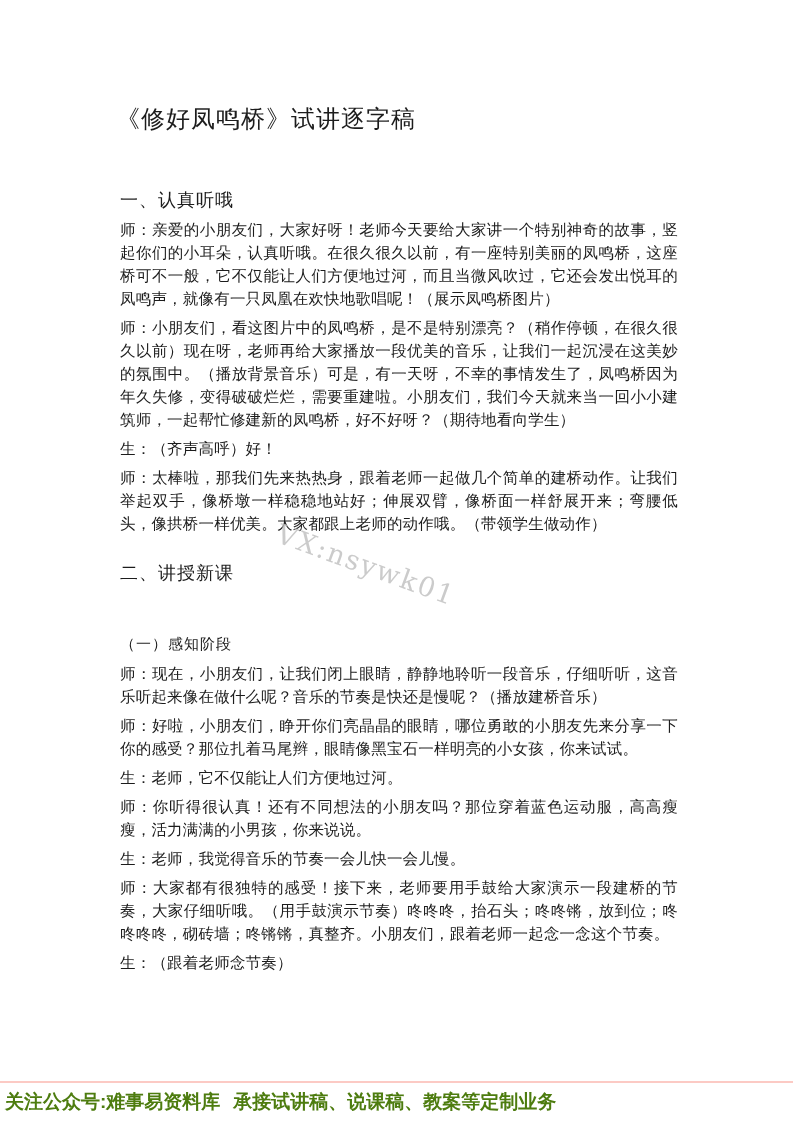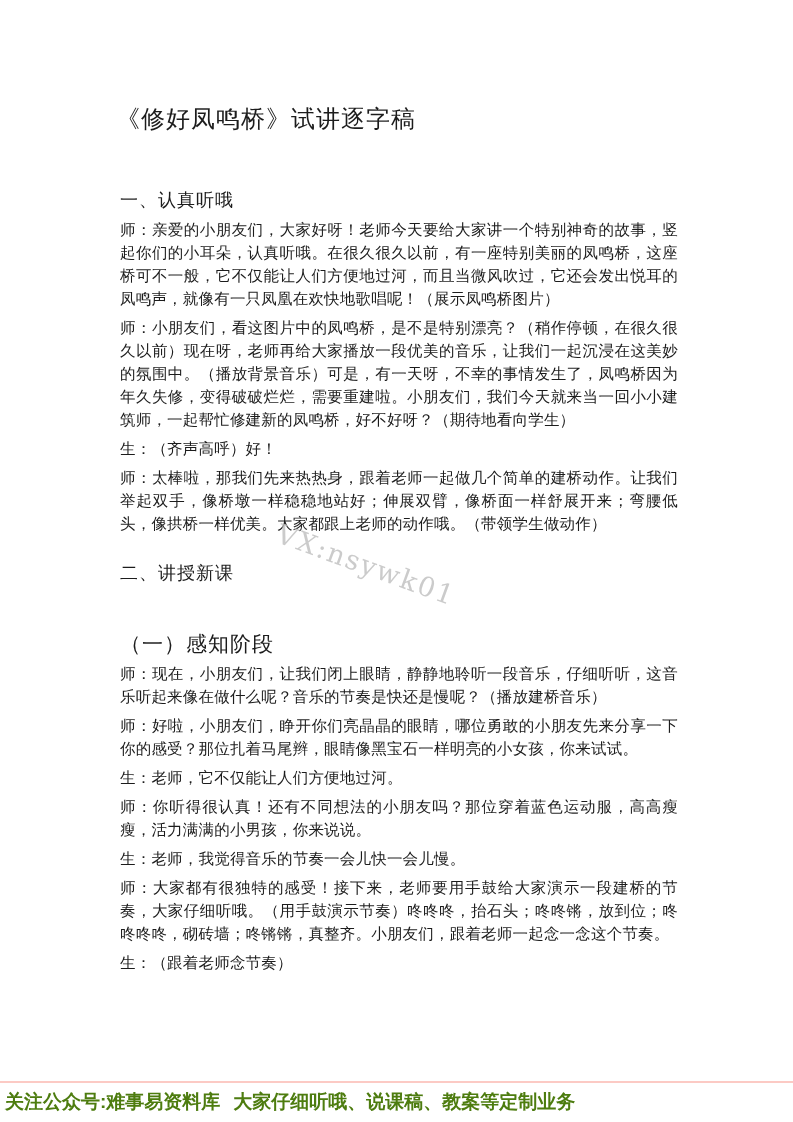--- a/index.html
+++ b/index.html
@@ -11,21 +11,21 @@
     font-family:"Liberation Serif","DejaVu Serif",serif;
     color:#1c1c1c;
   }
   .content{padding:0 115px 0 120px;margin-top:48px;}
   .doc-title{
     font-size:24px;font-weight:400;
     margin:103px 0 0 -4px;
     line-height:32px;letter-spacing:1px;
   }
   .h2{font-size:18px;font-weight:400;line-height:24px;margin:0;letter-spacing:1px;}
-  .h3{font-size:21px;font-weight:400;line-height:23px;margin:0;letter-spacing:1px;}
+  .h3{font-size:15px;font-weight:400;line-height:23px;margin:0;letter-spacing:1px;}
   p.body{
     font-size:15.5px;line-height:23px;
     text-align:justify;
     margin:6px 0 0 0;
     letter-spacing:0.2px;
   }
   .b0{margin-top:53px;}
   .b1{margin-top:21px;}
   .b5{margin-top:26px;}
   .b6{margin-top:48px;}
@@ -81,15 +81,15 @@
     <p class="body">生：（跟着老师念节奏）</p>
 
   </div>
 
   <div class="watermark">VX:nsywk01</div>
 
   <div class="footer-line"></div>
 
   <div class="footer">
     <span>关注公众号:难事易资料库</span>
-    <span>大家仔细听哦、说课稿、教案等定制业务</span>
+    <span>承接试讲稿、说课稿、教案等定制业务</span>
   </div>
 </div>
 
 </body></html>

